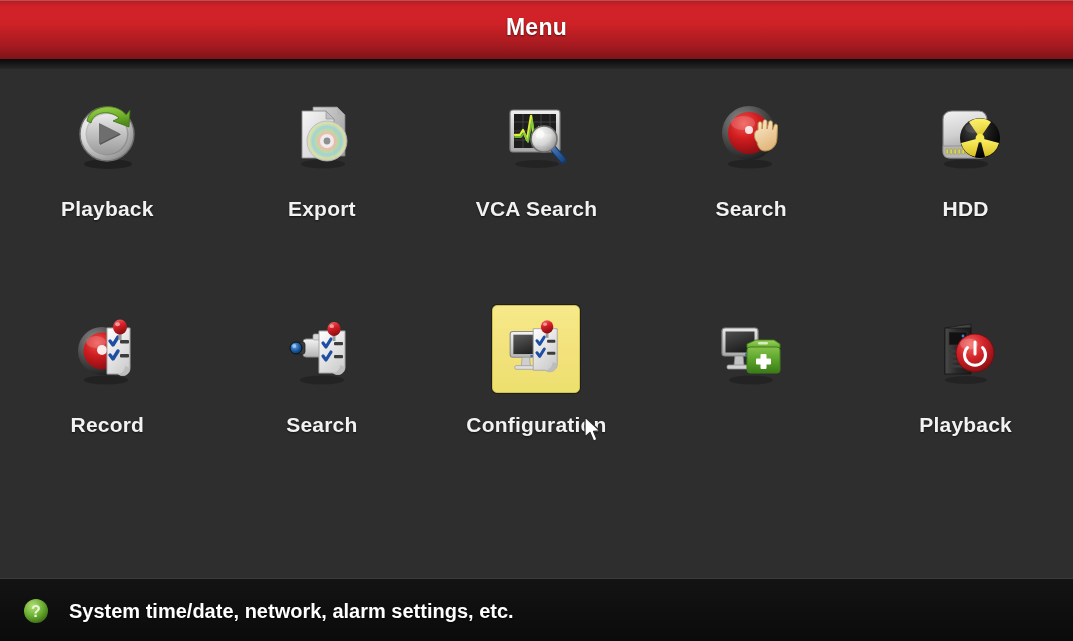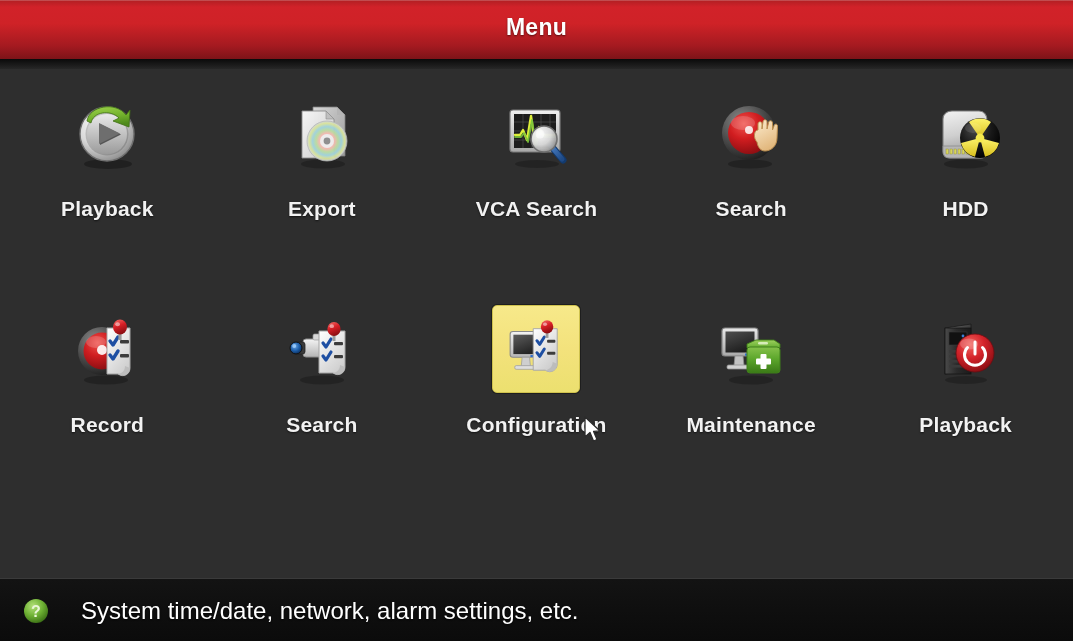--- a/index.html
+++ b/index.html
@@ -122,24 +122,24 @@
   }
   .hint {
     position: absolute;
     left: 22px;
     top: 18px;
     display: flex;
     align-items: center;
   }
   .hint-icon { width: 28px; height: 28px; display:block; }
   .hint-text {
-    margin-left: 31px;
+    margin-left: 19px;
     color: #ffffff;
-    font-size: 24px;
-    font-weight: normal;
+    font-size: 20px;
+    font-weight: bold;
     white-space: nowrap;
     text-shadow: 0 1px 2px rgba(0,0,0,0.8);
   }
 
   
   .cursor {
     position: absolute;
     left: 583px;
     top: 416px;
     width: 20px;
@@ -528,21 +528,20 @@
               <rect x="15" y="55" width="24" height="4" rx="1.6" fill="#d2d2d2" stroke="#8f8f8f" stroke-width="0.8"></rect>
               <path d="M35 34 L44 30 L62 30 L68 34 L68 38 L35 38 Z" fill="url(#kitLid)" stroke="#3f7e1a" stroke-width="0.9"></path>
               <rect x="35" y="37" width="33" height="26" rx="3" fill="url(#kitG)" stroke="#3f7e1a" stroke-width="1"></rect>
               <rect x="46" y="32" width="10" height="2.4" rx="1.2" fill="#e4f3cd" opacity="0.85"></rect>
               <g fill="#ffffff">
                 <rect x="48.5" y="44" width="6" height="15" rx="1"></rect>
                 <rect x="44" y="48.5" width="15" height="6" rx="1"></rect>
               </g>
             </svg>
           </div>
-          <div class="cell-label">Maintenance</div>
         </div>
 
         <div class="cell">
           <div class="icon-box">
             <svg width="78" height="78" viewBox="0 0 78 78">
               <defs>
                 <linearGradient id="towerG" x1="0" y1="0" x2="1" y2="0">
                   <stop offset="0%" stop-color="#4a4a4a"></stop>
                   <stop offset="45%" stop-color="#2b2b2b"></stop>
                   <stop offset="100%" stop-color="#1a1a1a"></stop>

